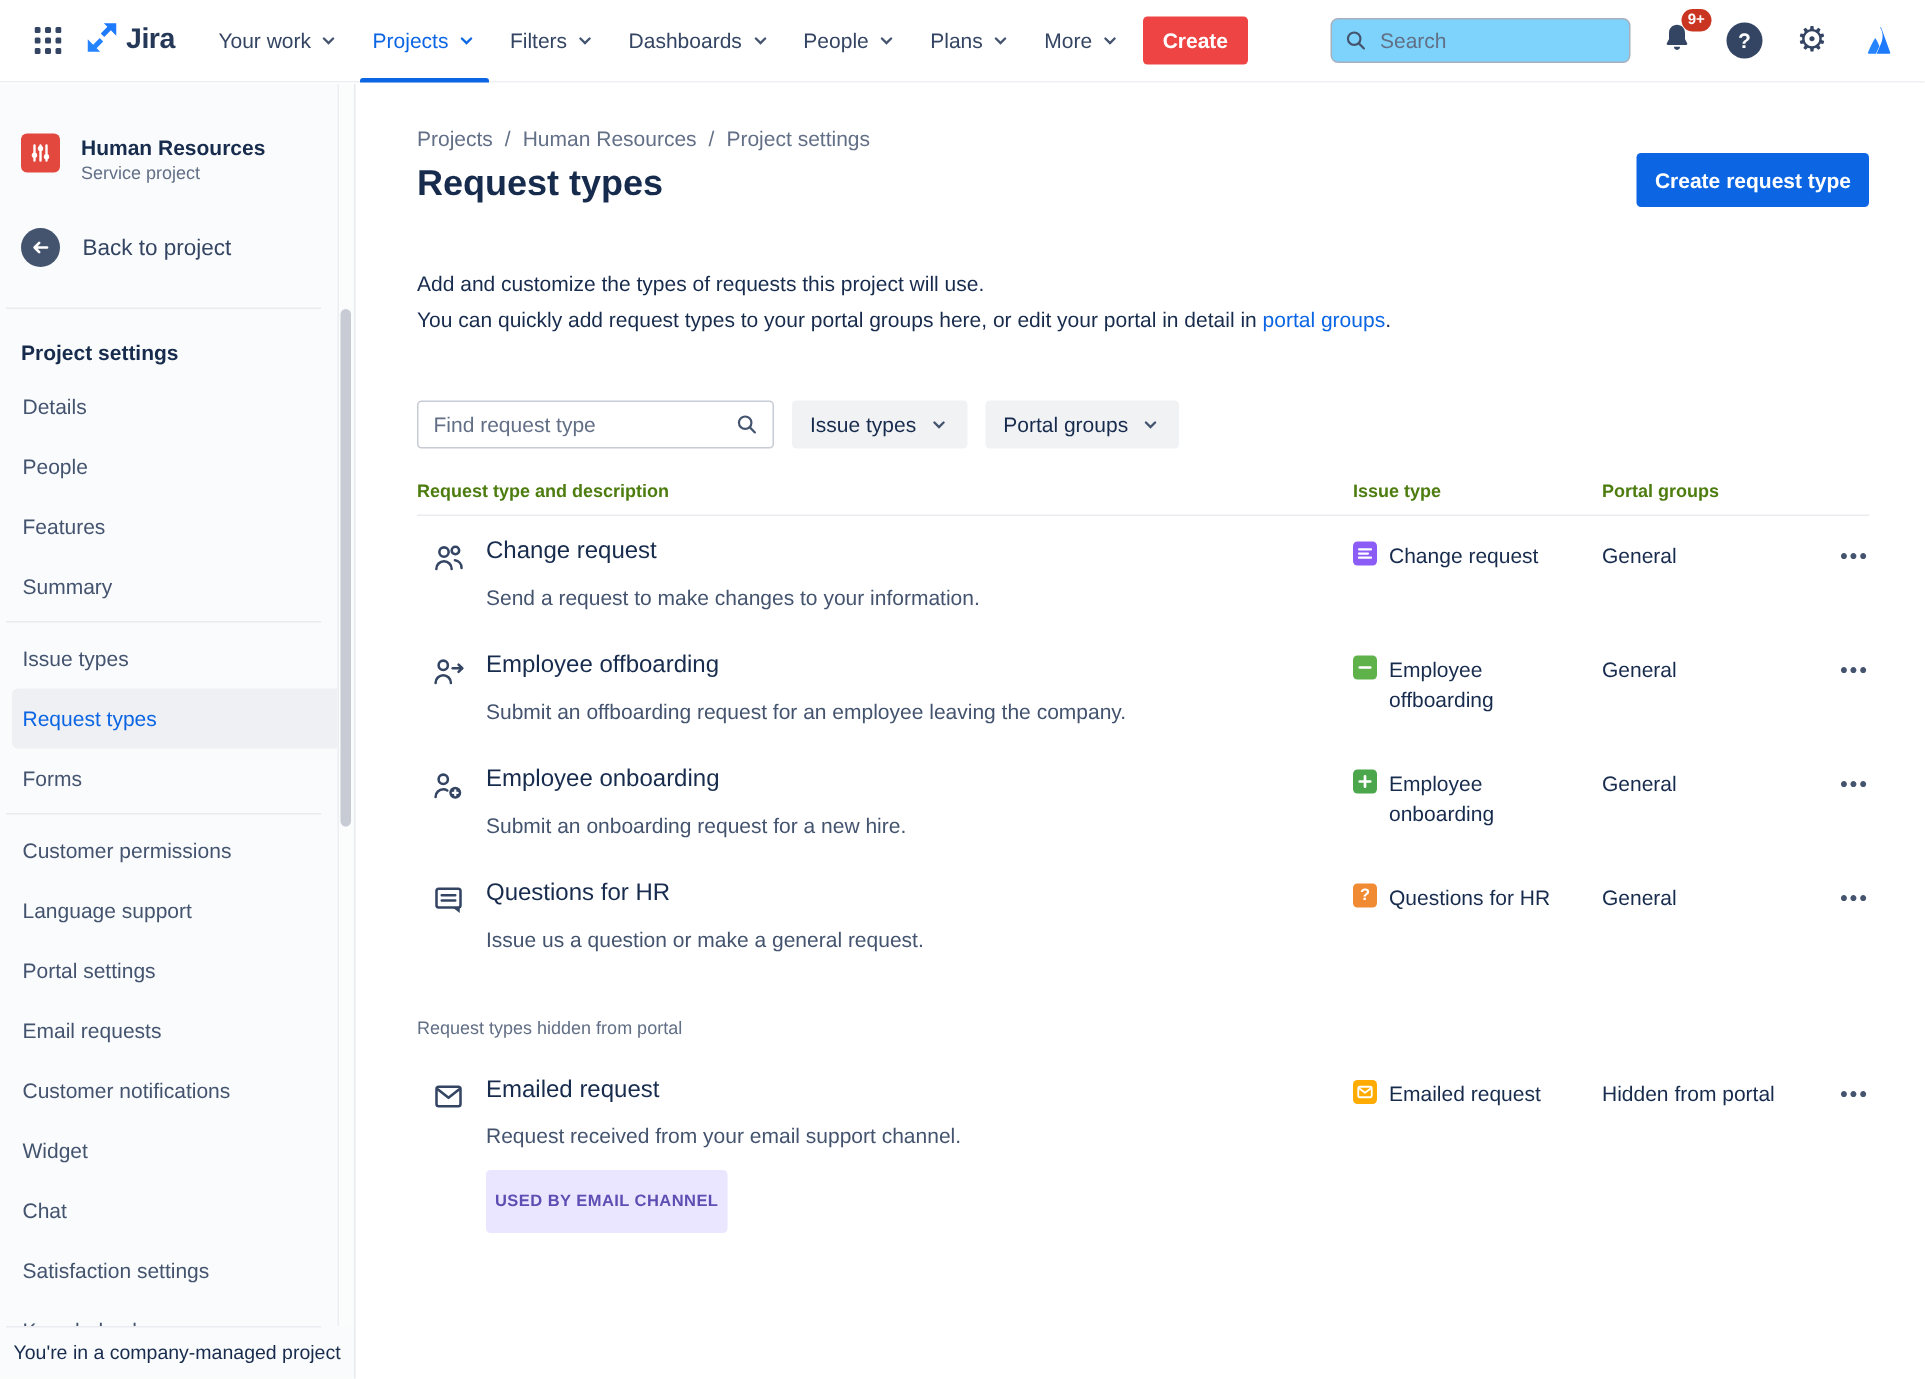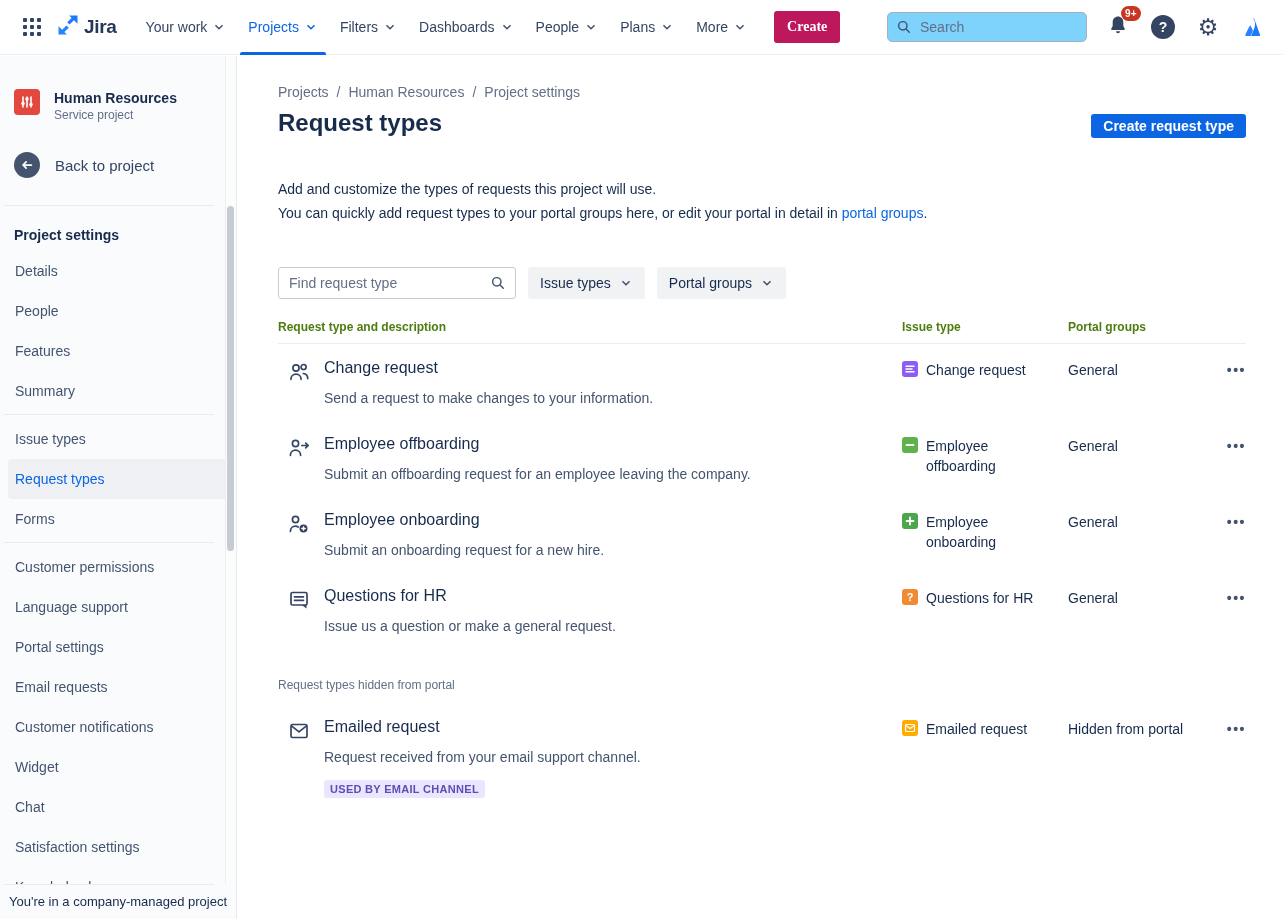--- a/index.html
+++ b/index.html
@@ -12,23 +12,23 @@
   .appswitch { width:32px; height:32px; border-radius:4px; display:flex; align-items:center;
     justify-content:center; cursor:pointer; }
   .logo { display:flex; align-items:center; gap:4px; margin:0 18px 0 8px; cursor:pointer; }
   .logo-text { font-size:19px; font-weight:700; color:#253858; letter-spacing:-0.3px; }
   .nav-item { position:relative; height:55px; display:flex; align-items:center; gap:5px;
     padding:0 11px; font-size:14px; font-weight:500; color:#344563; cursor:pointer; white-space:nowrap; }
   .nav-item.active { color:#0C66E4; }
   .nav-item.active::after { content:""; position:absolute; left:3px; right:3px; bottom:0;
     height:3px; background:#0C66E4; border-radius:2px 2px 0 0; }
   .nav-item .chev svg { display:block; }
-  .btn-create { margin-left:16px; height:32px; padding:0 13px; background:#be185d; color:#fff;
+  .btn-create { margin-left:4px; height:32px; padding:0 13px; background:#ef4444; color:#fff;
     border:none; border-radius:3px; font-size:14px; font-weight:600; cursor:pointer;
-    font-family:Liberation Serif, serif; }
+    font-family:Liberation Sans, sans-serif; }
   .nav-right { margin-left:auto; display:flex; align-items:center; gap:17px; }
   .nav-search { position:relative; width:200px; }
   .nav-search input { width:200px; height:30px; border:1px solid #A9B0BD; border-radius:5px;
     padding:0 10px 0 32px; font-size:14px; font-family:inherit; color:#172B4D; outline:none; background:#7dd3fc; }
   .nav-search input::placeholder { color:#626F86; }
   .nav-search .mag { position:absolute; left:9px; top:7px; color:#44546F; }
   .icon-btn { position:relative; width:28px; height:28px; display:flex; align-items:center;
     justify-content:center; cursor:pointer; }
   .bell-badge { position:absolute; top:-7px; right:-9px; background:#CA3521; color:#fff;
     font-size:10px; font-weight:700; padding:1.5px 4.5px; border-radius:9px; line-height:1.2; }
@@ -64,21 +64,21 @@
   .footer-divider { height:1px; background:#E9EBF0; margin:0 22px 0 4px; }
   .footer-text { font-size:13px; color:#172B4D; padding:9px 0 0 9px; white-space:nowrap; }
 
   
   .main { position:absolute; top:56px; left:238px; right:0; bottom:0; background:#fff;
     padding:28px 37px 0 40px; overflow:hidden; }
   .breadcrumb { font-size:14px; color:#626F86; display:flex; gap:8px; align-items:center; }
   .breadcrumb a { color:#626F86; text-decoration:none; cursor:pointer; }
   .page-header { display:flex; justify-content:space-between; align-items:flex-end; }
   .page-title { font-size:24px; font-weight:600; color:#172B4D; margin-top:7px; line-height:32px; }
-  .btn-create-rt { height:24px; padding:0 12px; background:#0C66E4; color:#fff; border:none;
+  .btn-create-rt { height:36px; padding:0 12px; background:#0C66E4; color:#fff; border:none;
     border-radius:3px; font-size:14px; font-weight:600; cursor:pointer; font-family:inherit; margin-bottom:1px;text-align:right; }
   .desc { margin-top:38px; font-size:14px; line-height:24px; color:#172B4D; }
   .desc a { color:#0C66E4; text-decoration:none; cursor:pointer; }
 
   .filter-row { margin-top:42px; display:flex; gap:12px; align-items:center; }
   .find-box { position:relative; width:238px; }
   .find-box input { width:238px; height:32px; border:1px solid #C6CBD4; border-radius:3px;
     padding:0 34px 0 10px; font-size:14px; font-family:inherit; color:#172B4D; outline:none; }
   .find-box input::placeholder { color:#626F86; }
   .find-box .mag { position:absolute; right:10px; top:8px; color:#44546F; }
@@ -106,21 +106,21 @@
   .it-amber { background:#FFAB00; }
   .it-q { color:#fff; font-size:11px; font-weight:700; line-height:1; }
   .it-label { font-size:14px; color:#172B4D; line-height:20px; max-width:116px; }
   .pg-cell { font-size:14px; color:#172B4D; padding-top:5px; }
   .meatball { border:none; background:none; color:#44546F; font-size:14px; font-weight:700;
     letter-spacing:1.5px; cursor:pointer; padding:2px 0 0; height:24px; font-family:inherit;
     justify-self:end; }
   .hidden-label { font-size:12px; color:#626F86; margin:30px 0 0; }
   .row-email { margin-top:11px; }
   .badge { display:inline-block; margin-top:13px; background:#EAE6FF; color:#5E4DB2;
-    font-size:11px; font-weight:700; letter-spacing:0.3px; padding:3px 6px; border-radius:3px; }
+    font-size:11px; font-weight:700; letter-spacing:0.3px; padding:15px 6px; border-radius:3px; }
 </style>
 </head>
 <body>
 
 <div class="topnav">
   <div class="appswitch">
     <svg width="18" height="18" viewBox="0 0 18 18" fill="#344563">
       <rect x="0" y="0" width="4" height="4" rx="1"></rect>
         <rect x="7" y="0" width="4" height="4" rx="1"></rect>
         <rect x="14" y="0" width="4" height="4" rx="1"></rect>

